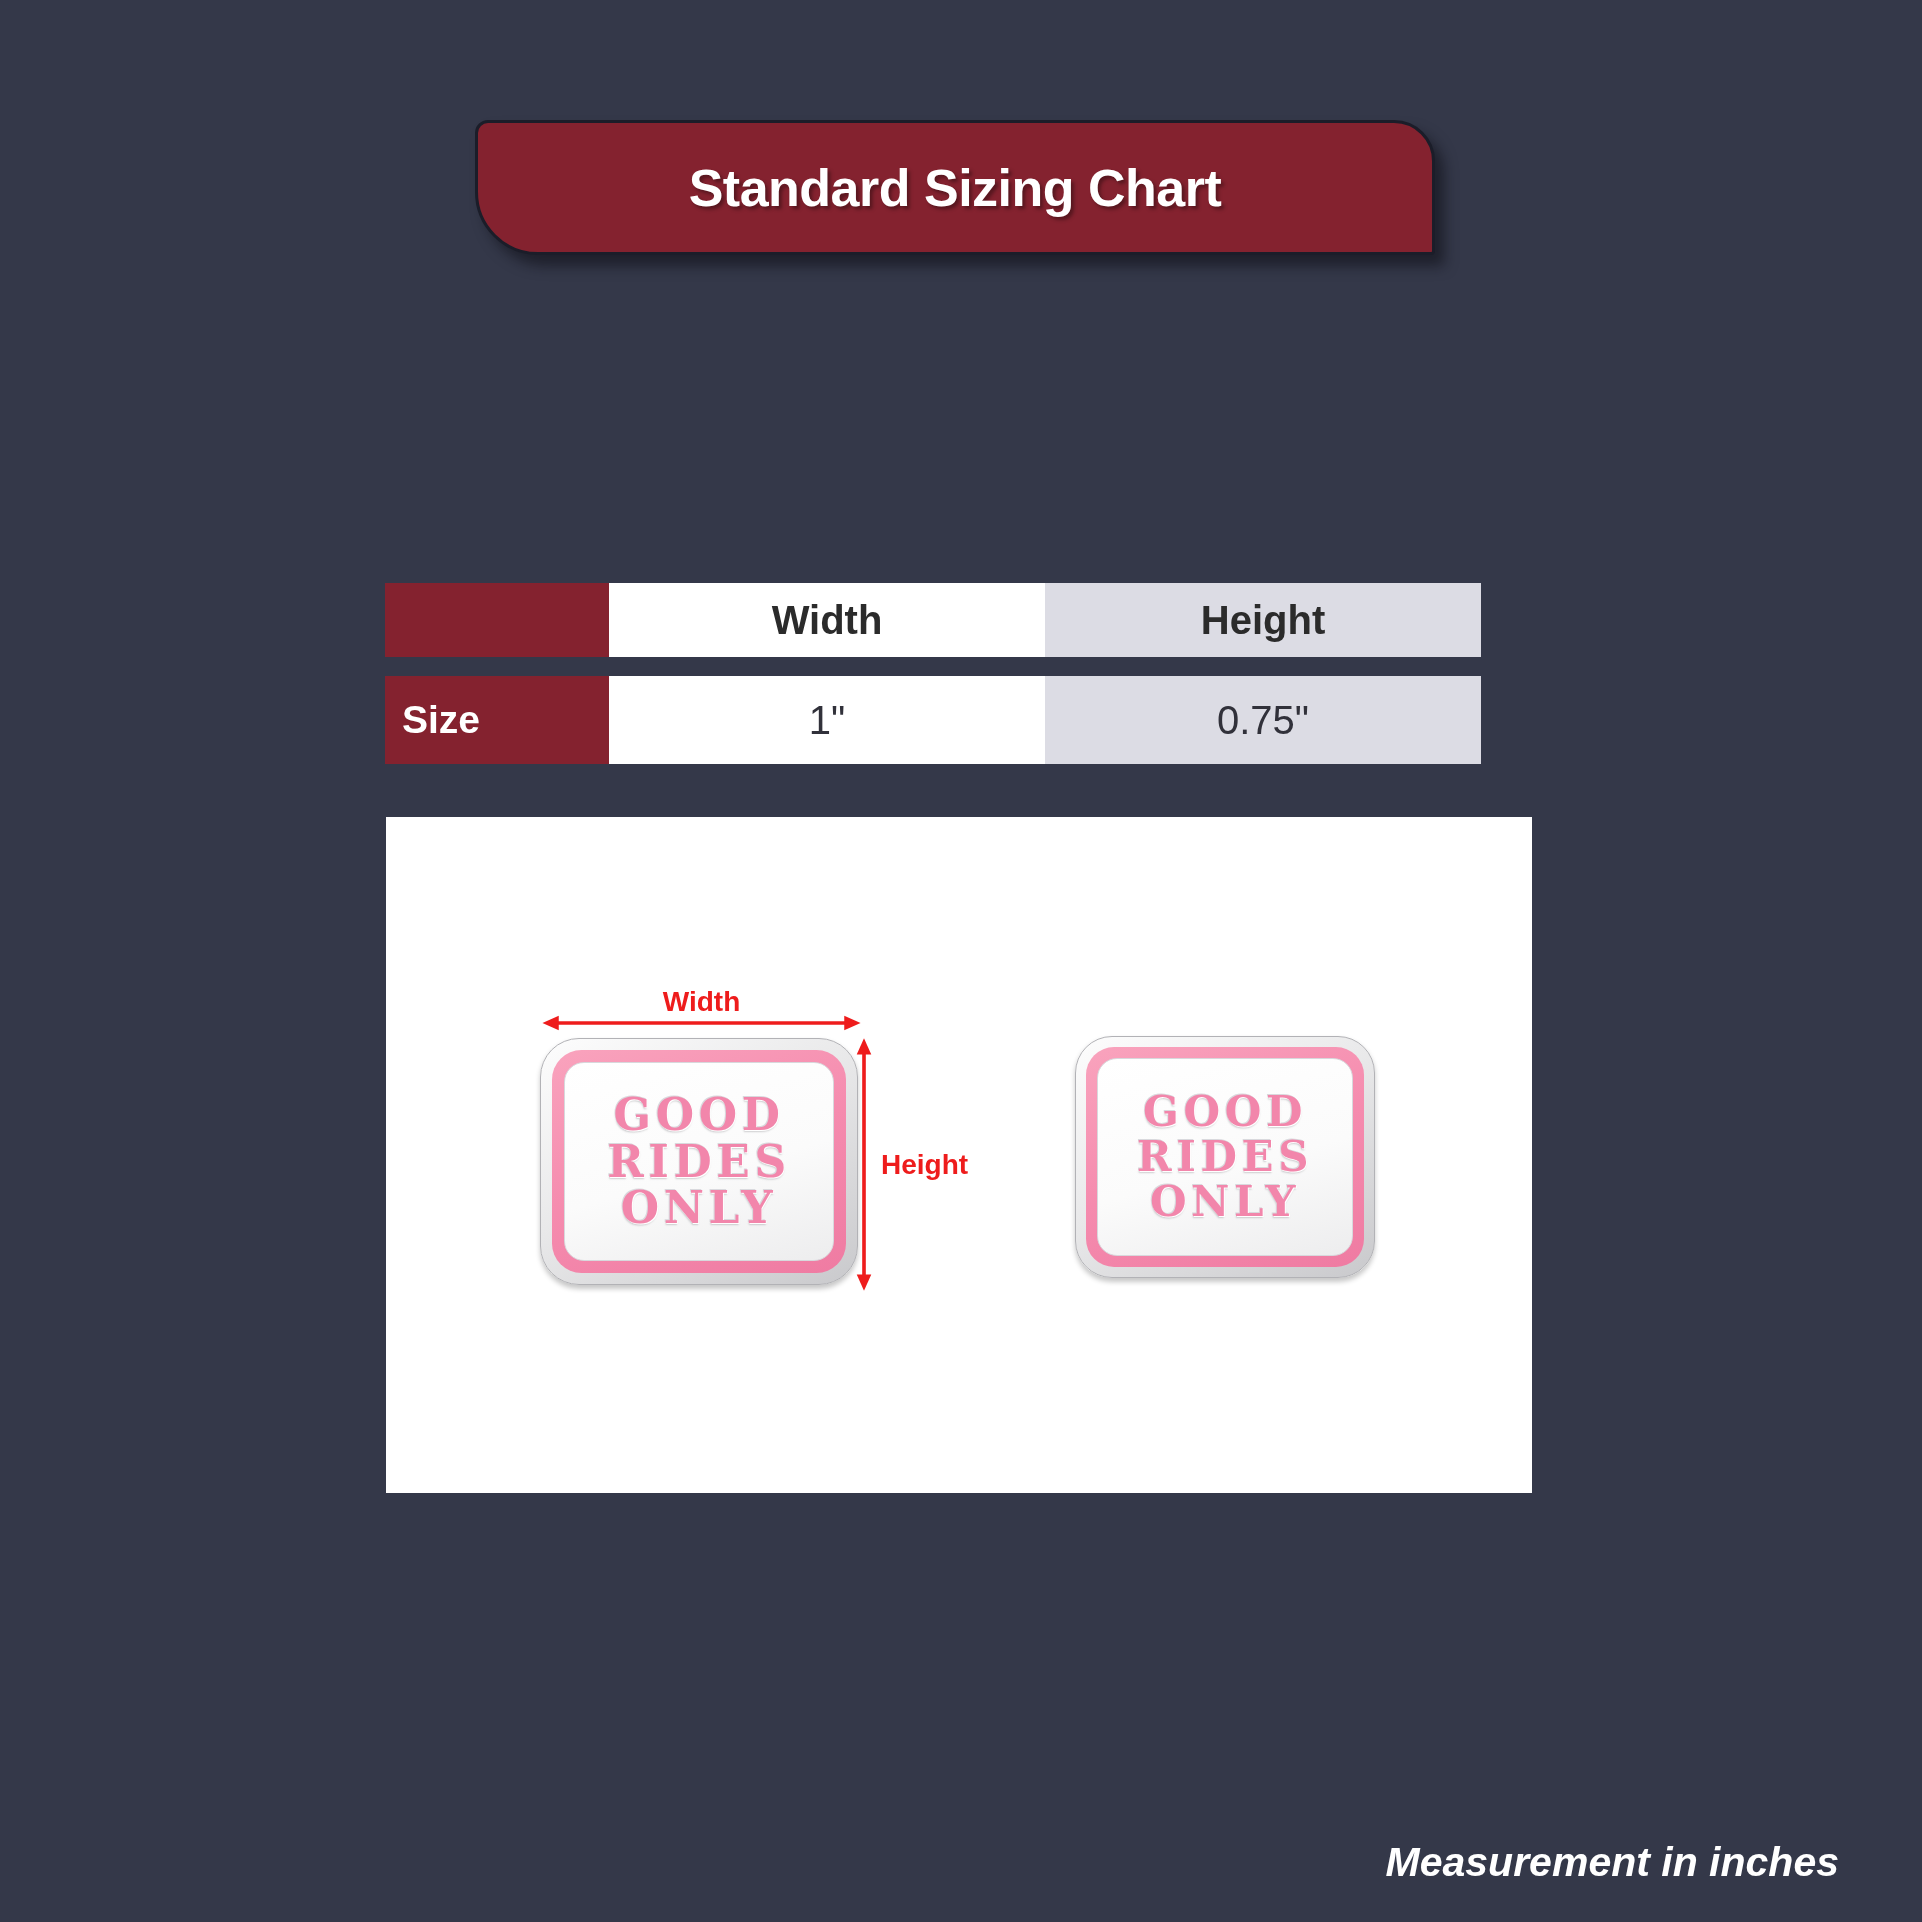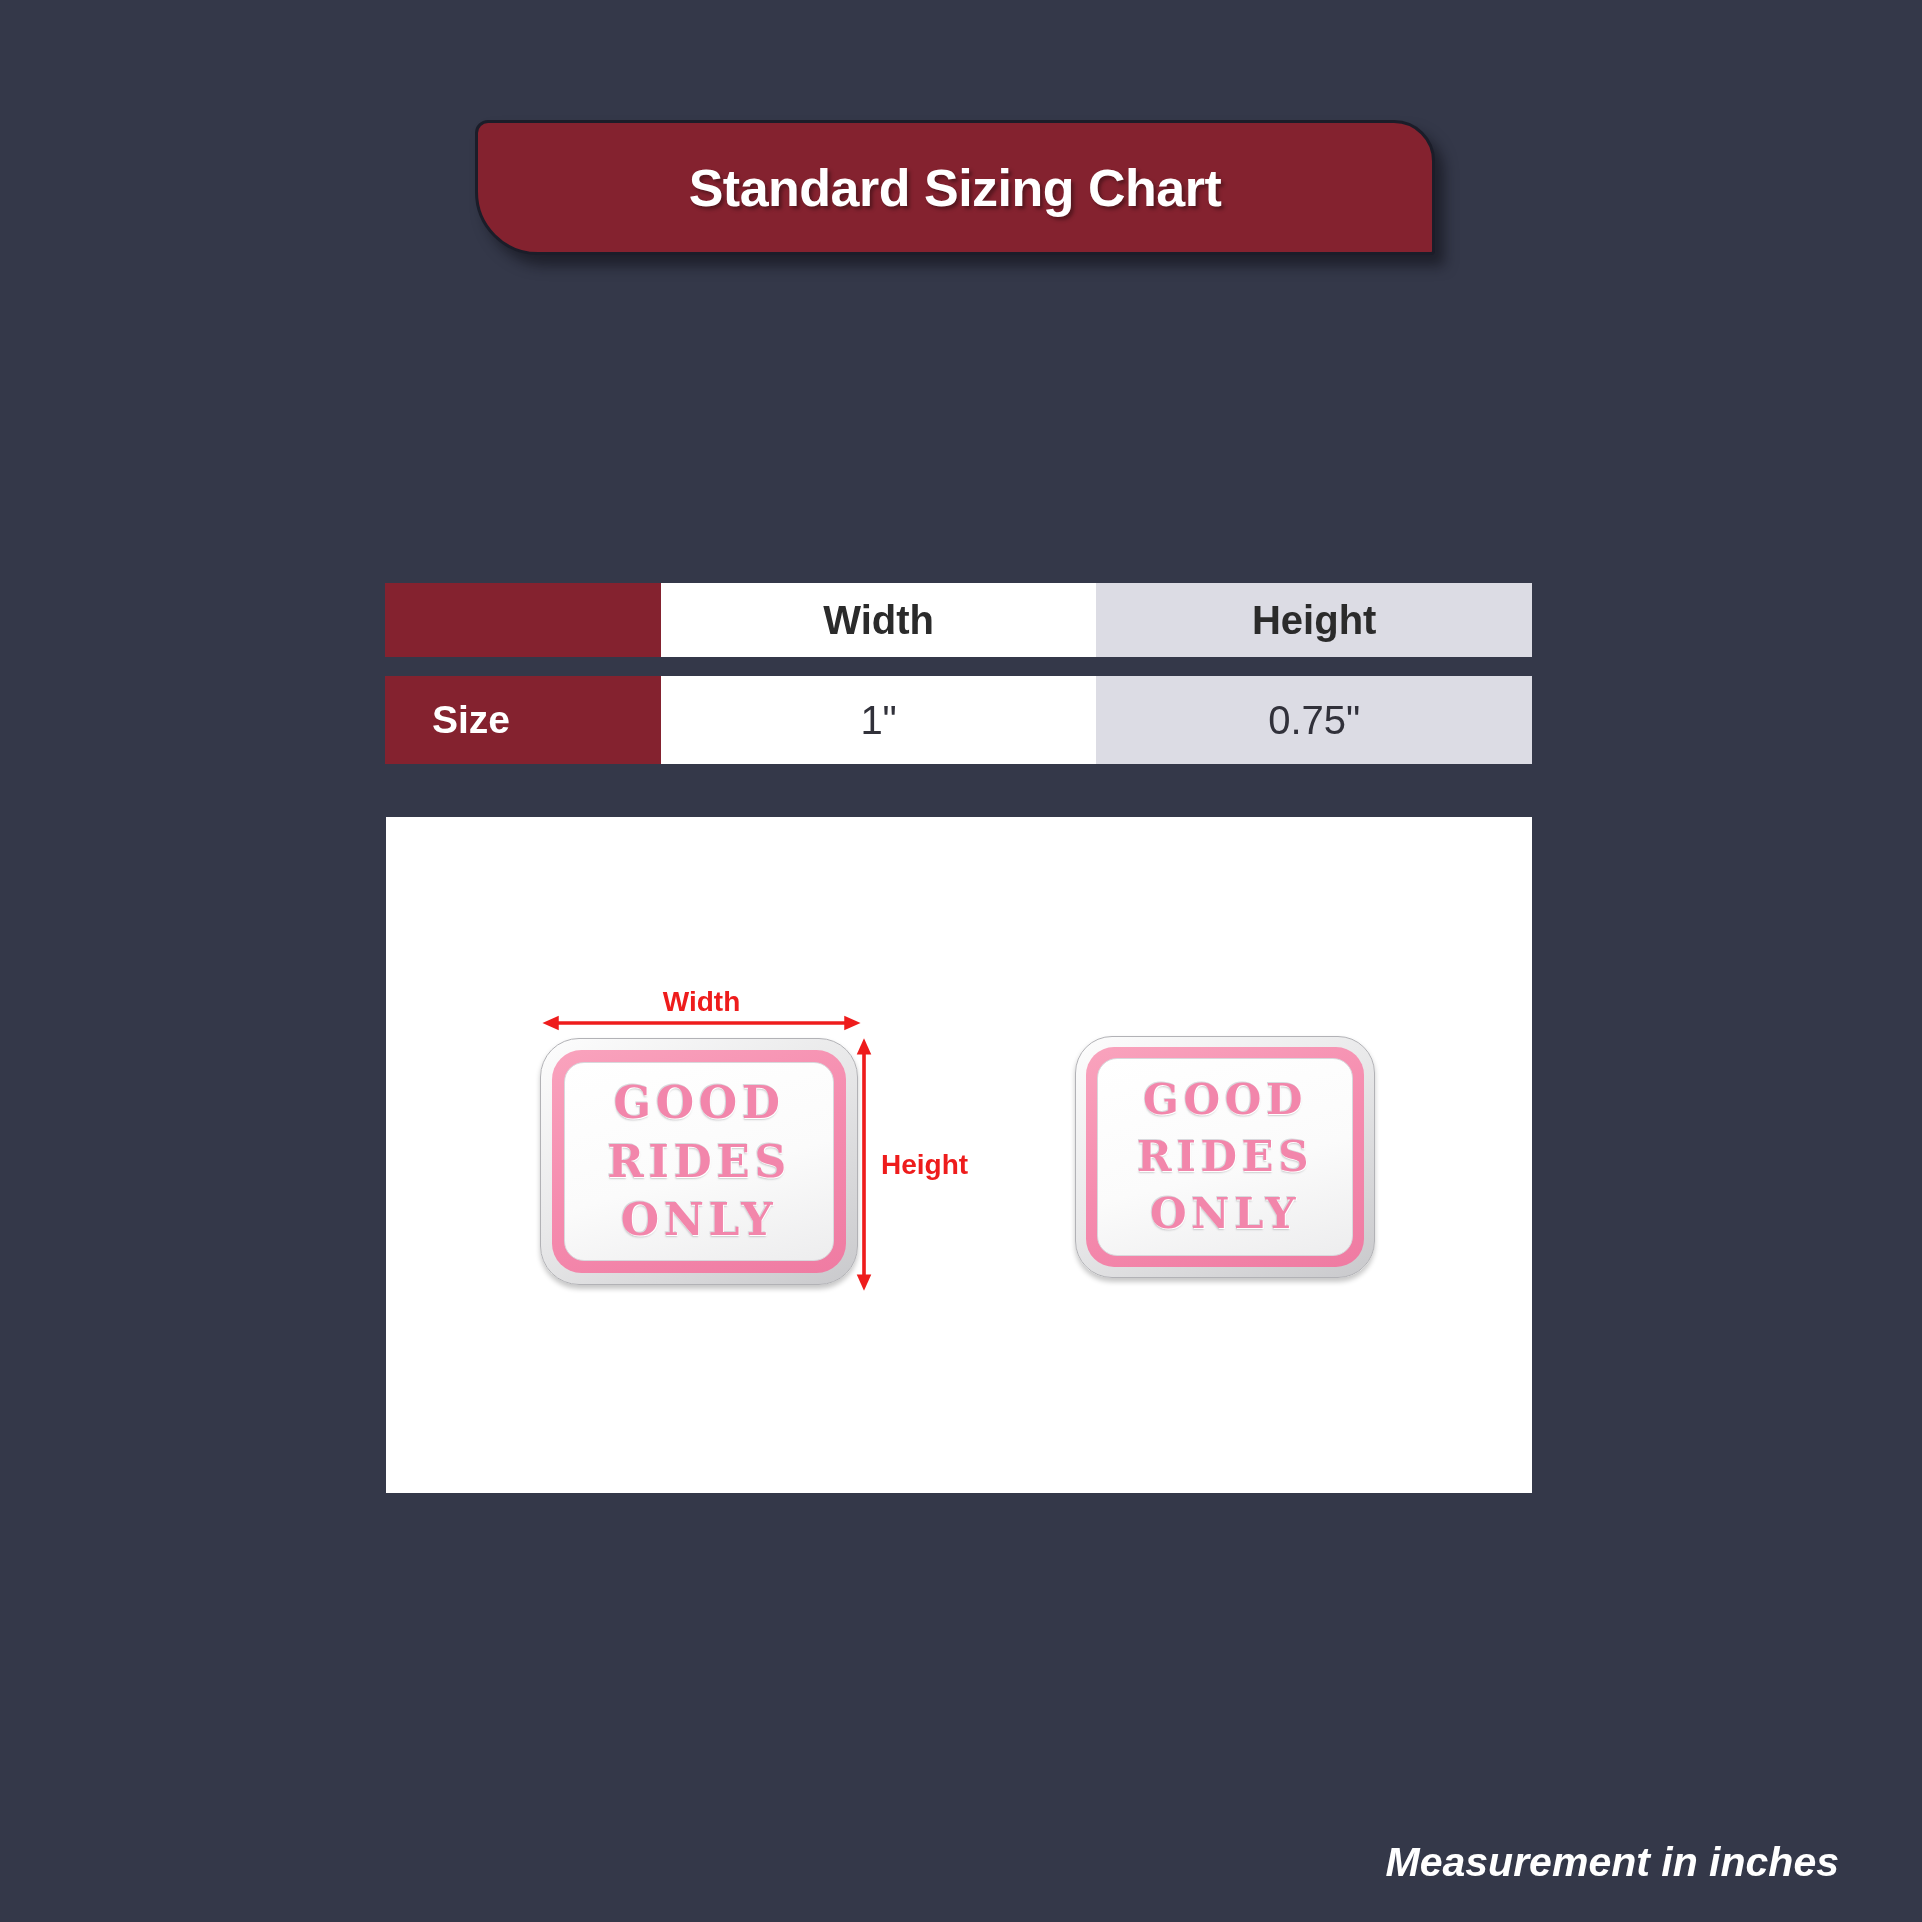--- a/index.html
+++ b/index.html
@@ -56,24 +56,24 @@
   .table-row.data-row   { height: 88px; }
   .row-gap { height: 19.4px; }
 
   .cell {
     display: flex;
     align-items: center;
     justify-content: center;
     box-sizing: border-box;
   }
   .cell-label {
-    width: 276px;
+    width: 224px;
     background: #84222f;
     justify-content: flex-start;
-    padding-left: 47px;
+    padding-left: 17px;
   }
   .cell-label span {
     color: #ffffff;
     font-size: 39px;
     font-weight: bold;
   }
   .cell-white {
     width: 436px;
     background: #ffffff;
   }
@@ -179,21 +179,21 @@
     width: 100%;
     height: 100%;
     box-sizing: border-box;
     border-radius: 20px;
     background: linear-gradient(165deg, #ffffff 0%, #fbfbfb 55%, #ededee 100%);
     border: 1.8px solid #d8d8dc;
     display: flex;
     flex-direction: column;
     align-items: center;
     justify-content: center;
-    gap: 13px;
+    gap: 1px;
     overflow: hidden;
   }
   .pin-word {
     font-family: "DejaVu Serif", serif;
     font-weight: bold;
     color: #f286ab;
     letter-spacing: 4.6px;
     line-height: 1.04;
     white-space: nowrap;
     text-shadow:

